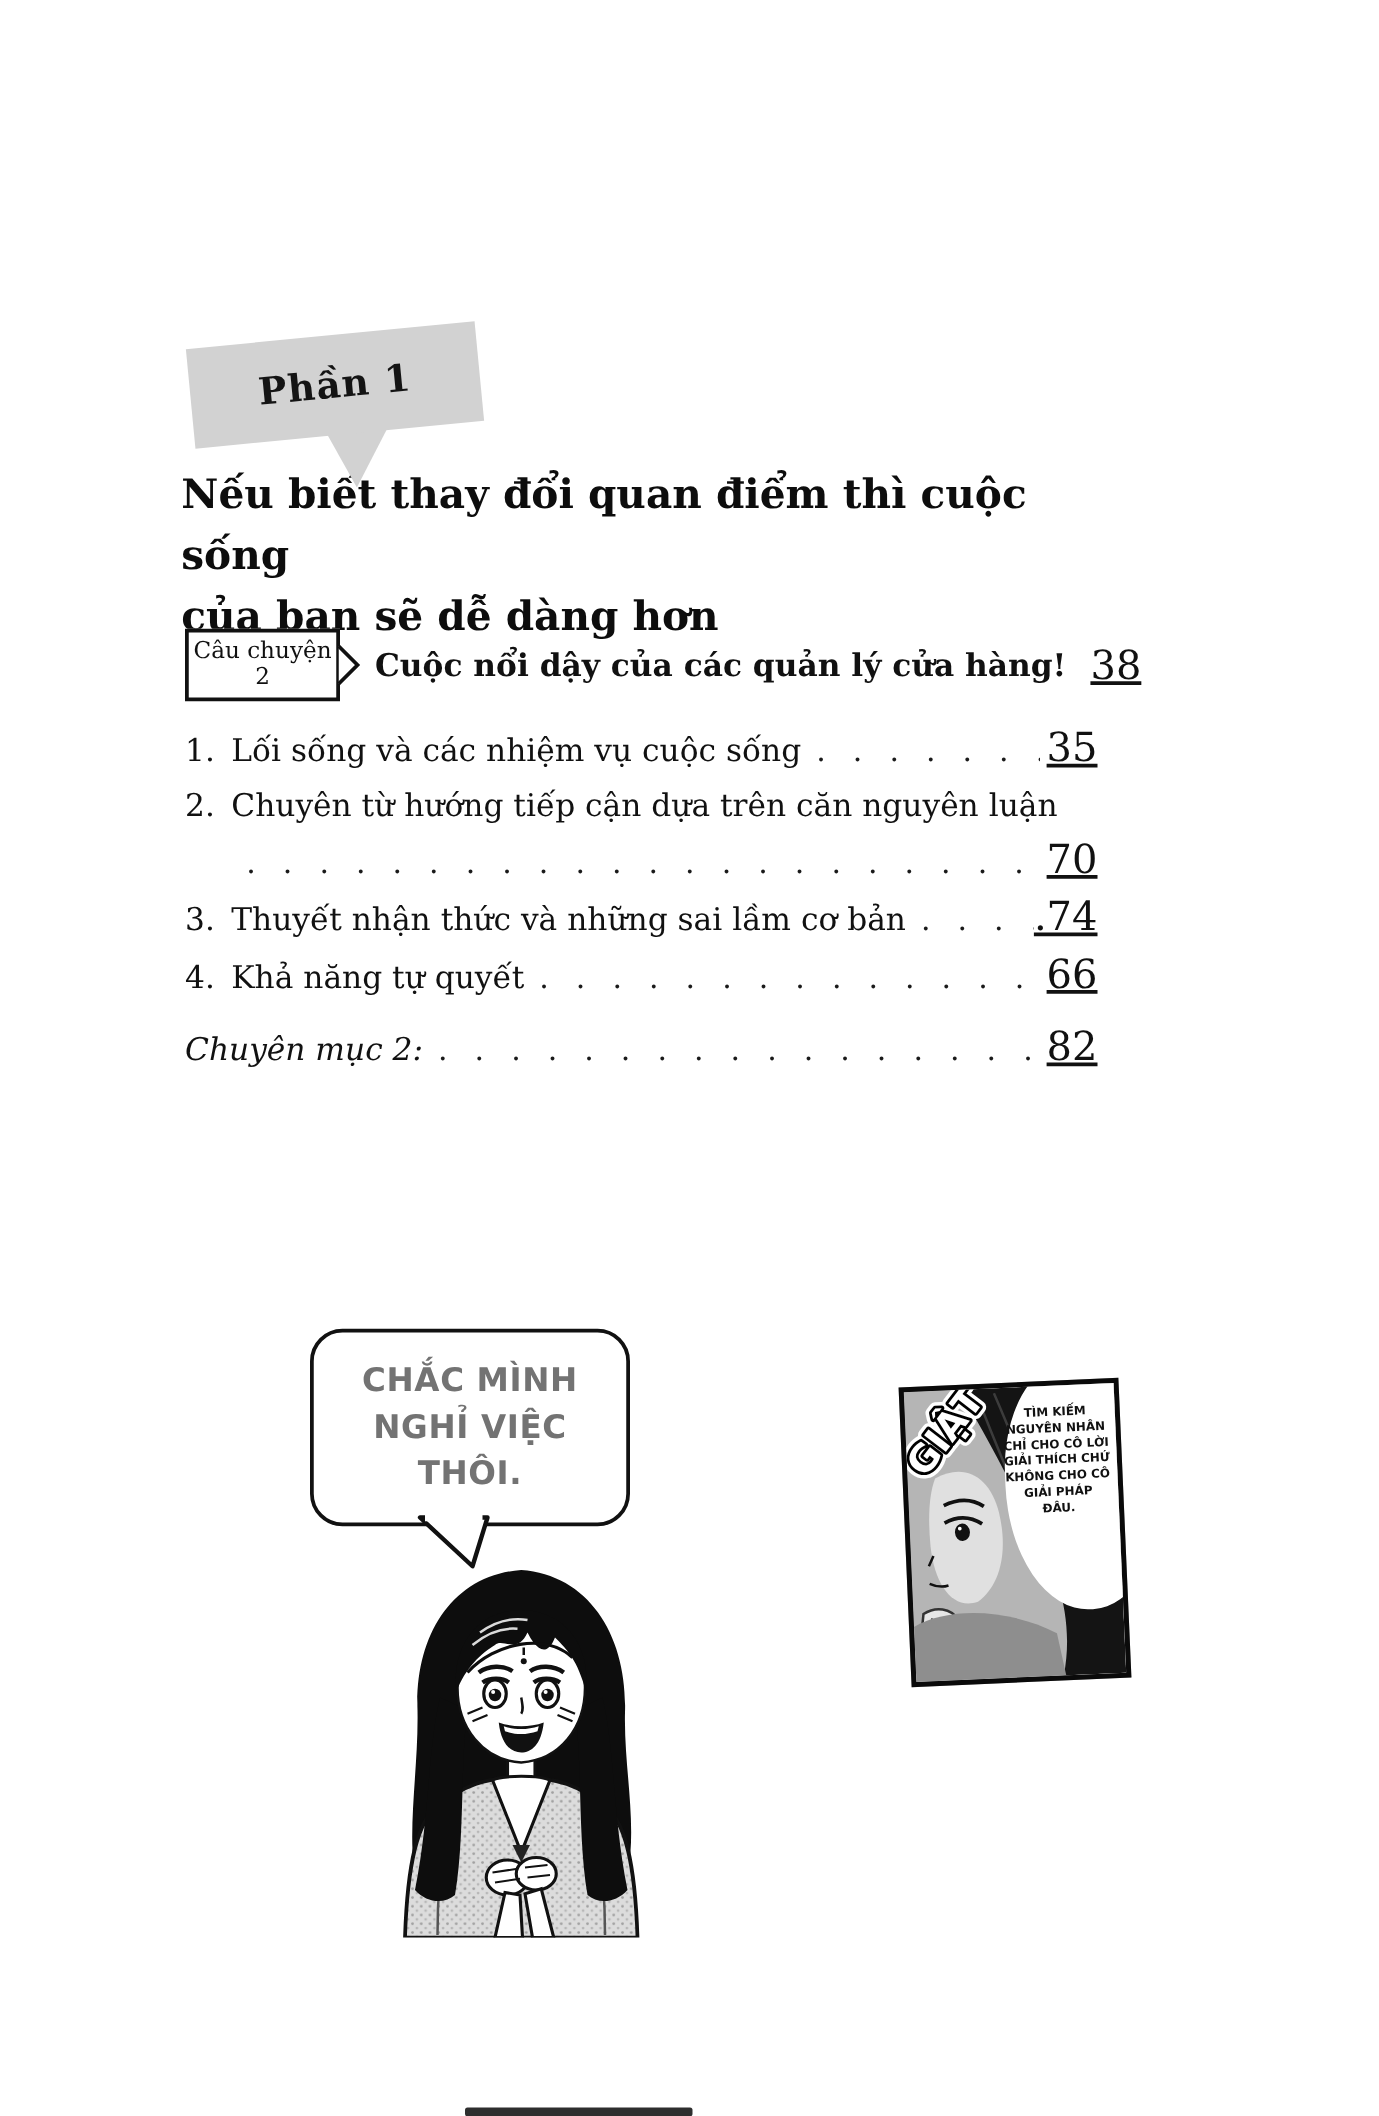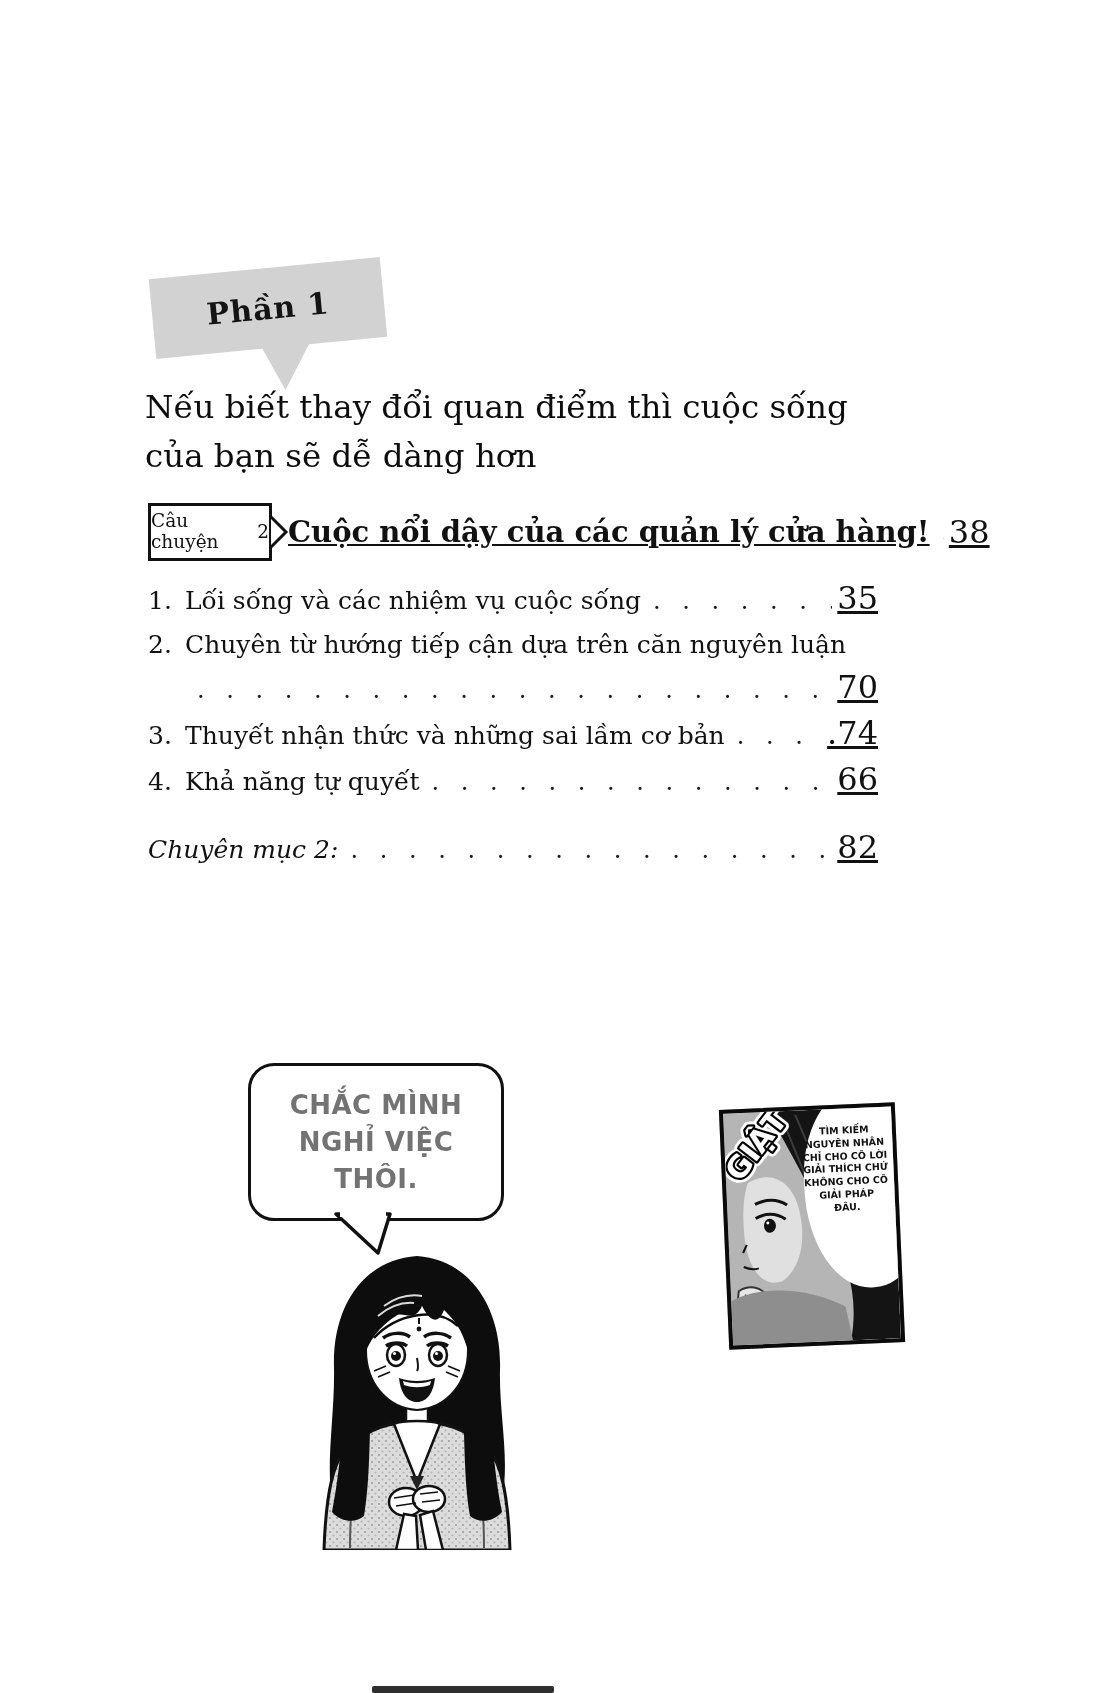--- a/index.html
+++ b/index.html
@@ -25,50 +25,50 @@
   }
   .part-callout-tail{
     position:absolute;left:258px;top:340px;width:56px;height:50px;
     background:#d2d2d2;
     clip-path:polygon(4% 0,100% 0,46% 100%);
     transform:rotate(-4deg);
     z-index:1;
   }
   
   .chapter-title{
-    position:absolute;left:145px;top:383px;width:760px;
-    font-size:32.5px;font-weight:normal;line-height:49px;color:#0d0d0d;
+    position:absolute;left:145px;top:370px;width:760px;
+    font-size:32.5px;font-weight:bold;line-height:49px;color:#0d0d0d;
   }
   
   .toc{
     position:absolute;left:148px;top:503px;width:730px;
     font-size:25px;line-height:43px;
   }
   .story-row{display:flex;align-items:center;margin-bottom:16px;}
   .story-box-wrap{position:relative;width:124px;height:58px;flex:0 0 auto;}
   .story-box{
     position:absolute;inset:0;border:3px solid #111;
-    display:flex;flex-direction:row;align-items:center;justify-content:center;
+    display:flex;flex-direction:column;align-items:center;justify-content:center;
     line-height:1.12;background:#fff;
   }
   .story-box .l1{font-size:18.5px;}
   .story-box .l2{font-size:18.5px;}
   .story-arrow{position:absolute;right:-20px;top:50%;transform:translateY(-50%);}
-  .story-title{font-weight:bold;font-size:29px;margin-left:16px;white-space:nowrap;text-decoration:underline;}
+  .story-title{font-weight:bold;font-size:25px;margin-left:28px;white-space:nowrap;}
   .dots{
     flex:1;overflow:hidden;white-space:nowrap;
     letter-spacing:7px;font-size:24px;color:#1a1a1a;
     padding:0 2px 0 12px;
   }
   .pagenum{flex:0 0 auto;min-width:46px;text-align:right;font-size:32px;text-decoration:underline;}
   .toc-row{display:flex;align-items:baseline;}
   .toc-num{flex:0 0 37px;}
   .toc-text{white-space:nowrap;}
   .toc-cont{padding-left:37px;}
-  .column-row{display:flex;align-items:baseline;margin-top:22px;}
+  .column-row{display:flex;align-items:baseline;margin-top:12px;}
   .column-label{font-style:italic;white-space:nowrap;}
   .column-text{white-space:nowrap;margin-left:9px;}
   
   .speech-bubble{
     position:absolute;left:248px;top:1063px;width:250px;height:152px;
     border:3.5px solid #111;border-radius:26px;background:#fff;
     display:flex;align-items:center;justify-content:center;
     z-index:3;
   }
   .speech-bubble .btext{

